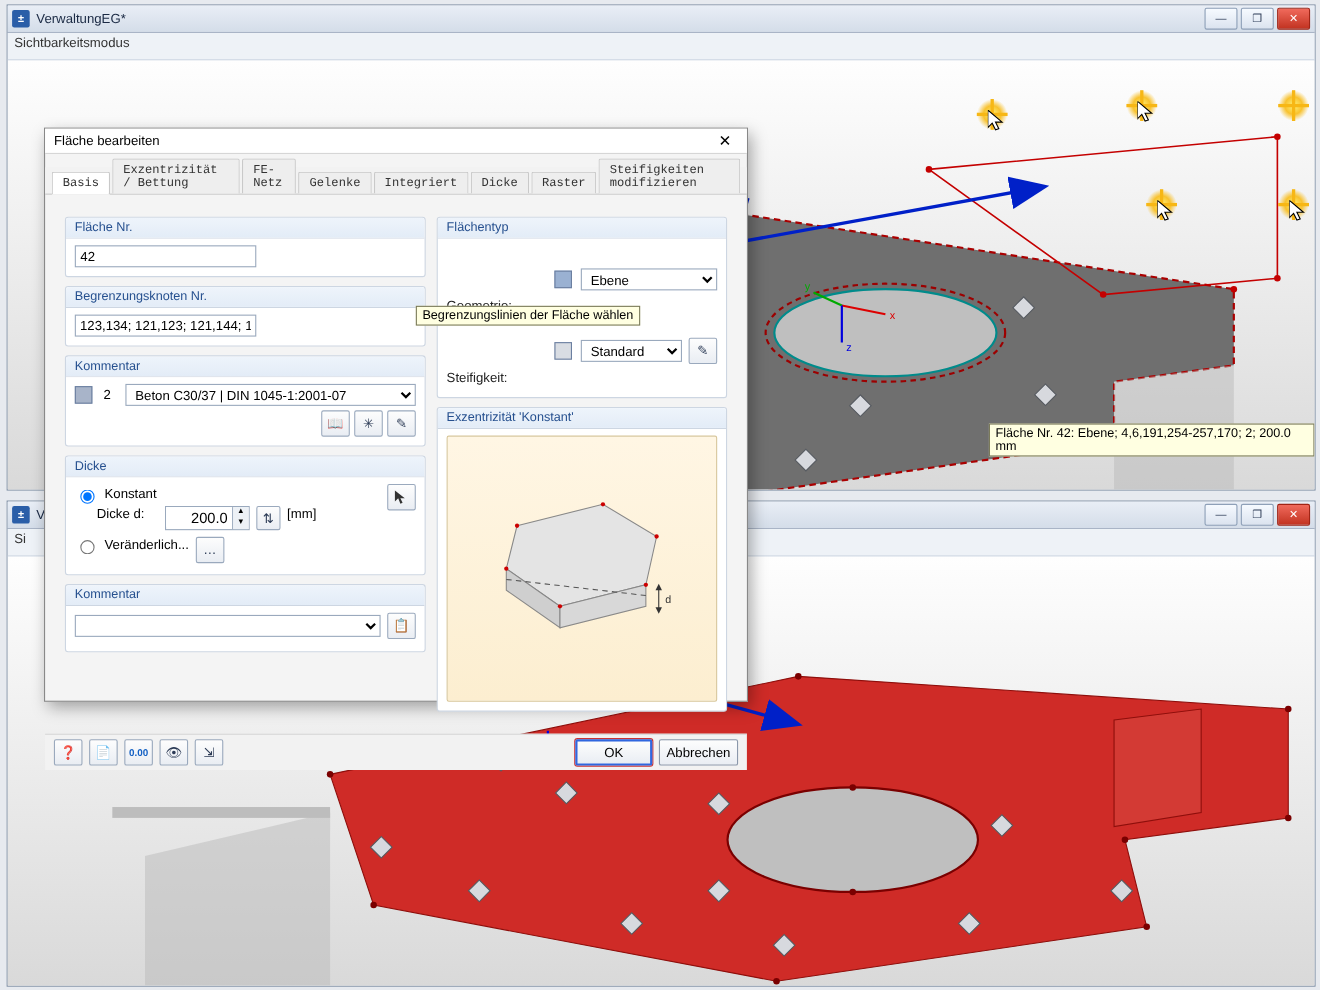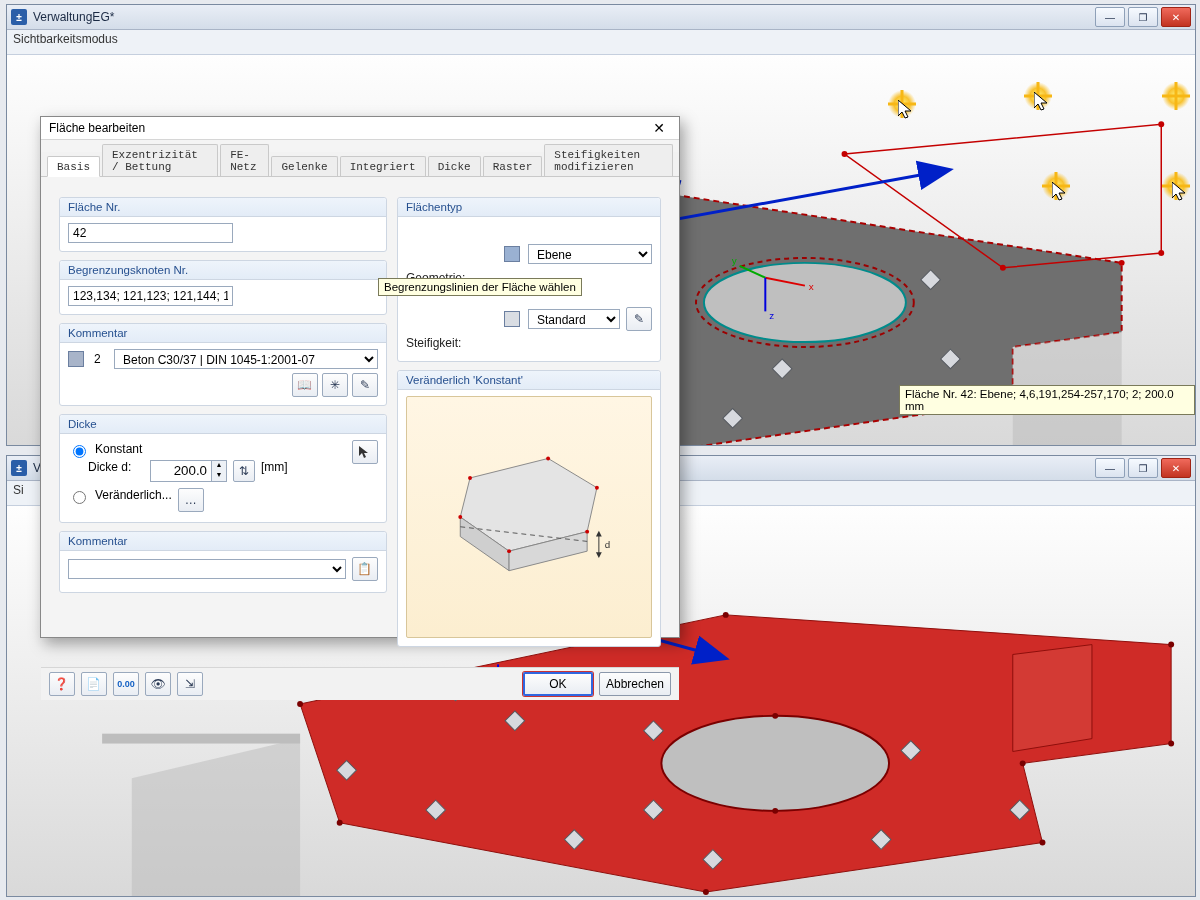--- a/index.html
+++ b/index.html
@@ -497,21 +497,21 @@
           <div class="sel-wrap">
             <span class="swatch" style="background:#d9dde3"></span>
             <select>
               <option>Standard</option>
             </select>
           </div>
           <div class="icon-btn">✎</div>
         </div>
       </div>
       <div class="group" style="flex:1; display:flex; flex-direction:column;">
-        <div class="group-title">Veränderlich 'Konstant'</div>
+        <div class="group-title">Exzentrizität 'Konstant'</div>
         <div class="thickness-illustration">
           <svg viewBox="0 0 200 160">
             <polygon points="40,40 120,20 170,50 160,95 80,115 30,80" fill="#e4e4e4" stroke="#888"></polygon>
             <polygon points="30,80 80,115 80,135 30,100" fill="#cfcfcf" stroke="#888"></polygon>
             <polygon points="80,115 160,95 160,115 80,135" fill="#d8d8d8" stroke="#888"></polygon>
             <line x1="30" y1="90" x2="160" y2="105" stroke="#555" stroke-dasharray="5 4"></line>
             <g fill="#c00">
                 <circle cx="40" cy="40" r="2"></circle>
                 <circle cx="120" cy="20" r="2"></circle>
                 <circle cx="170" cy="50" r="2"></circle>

